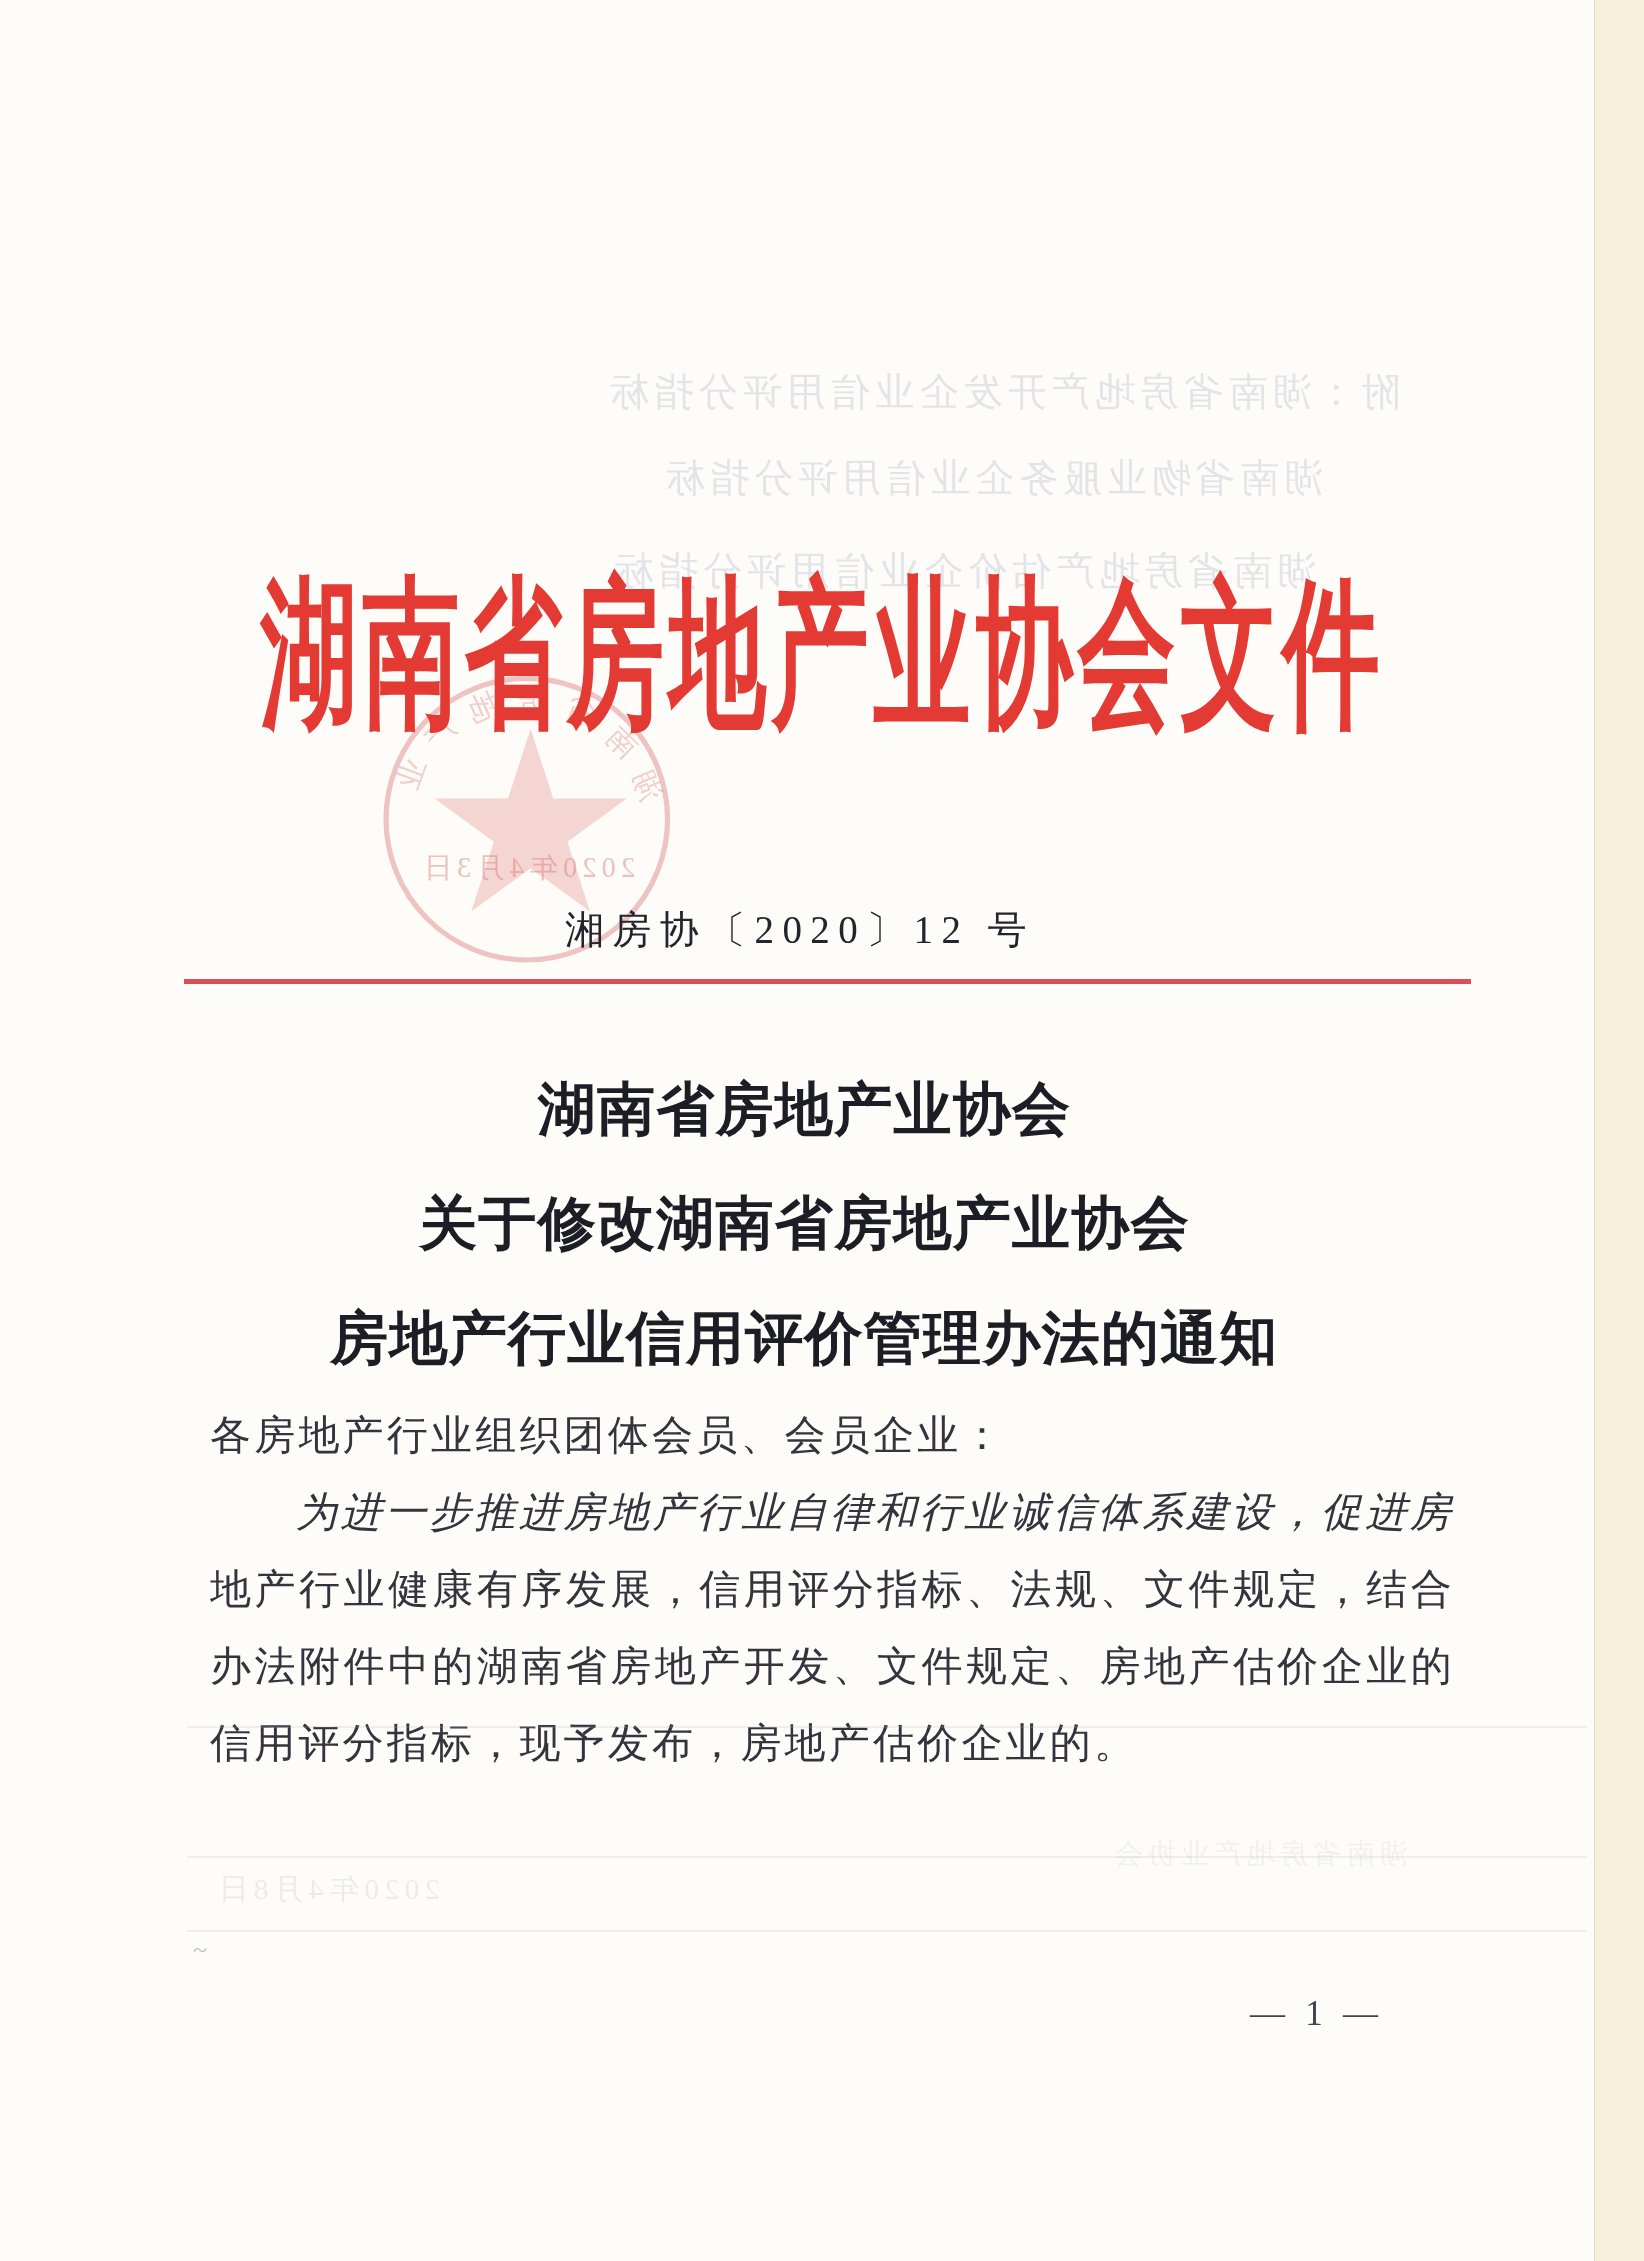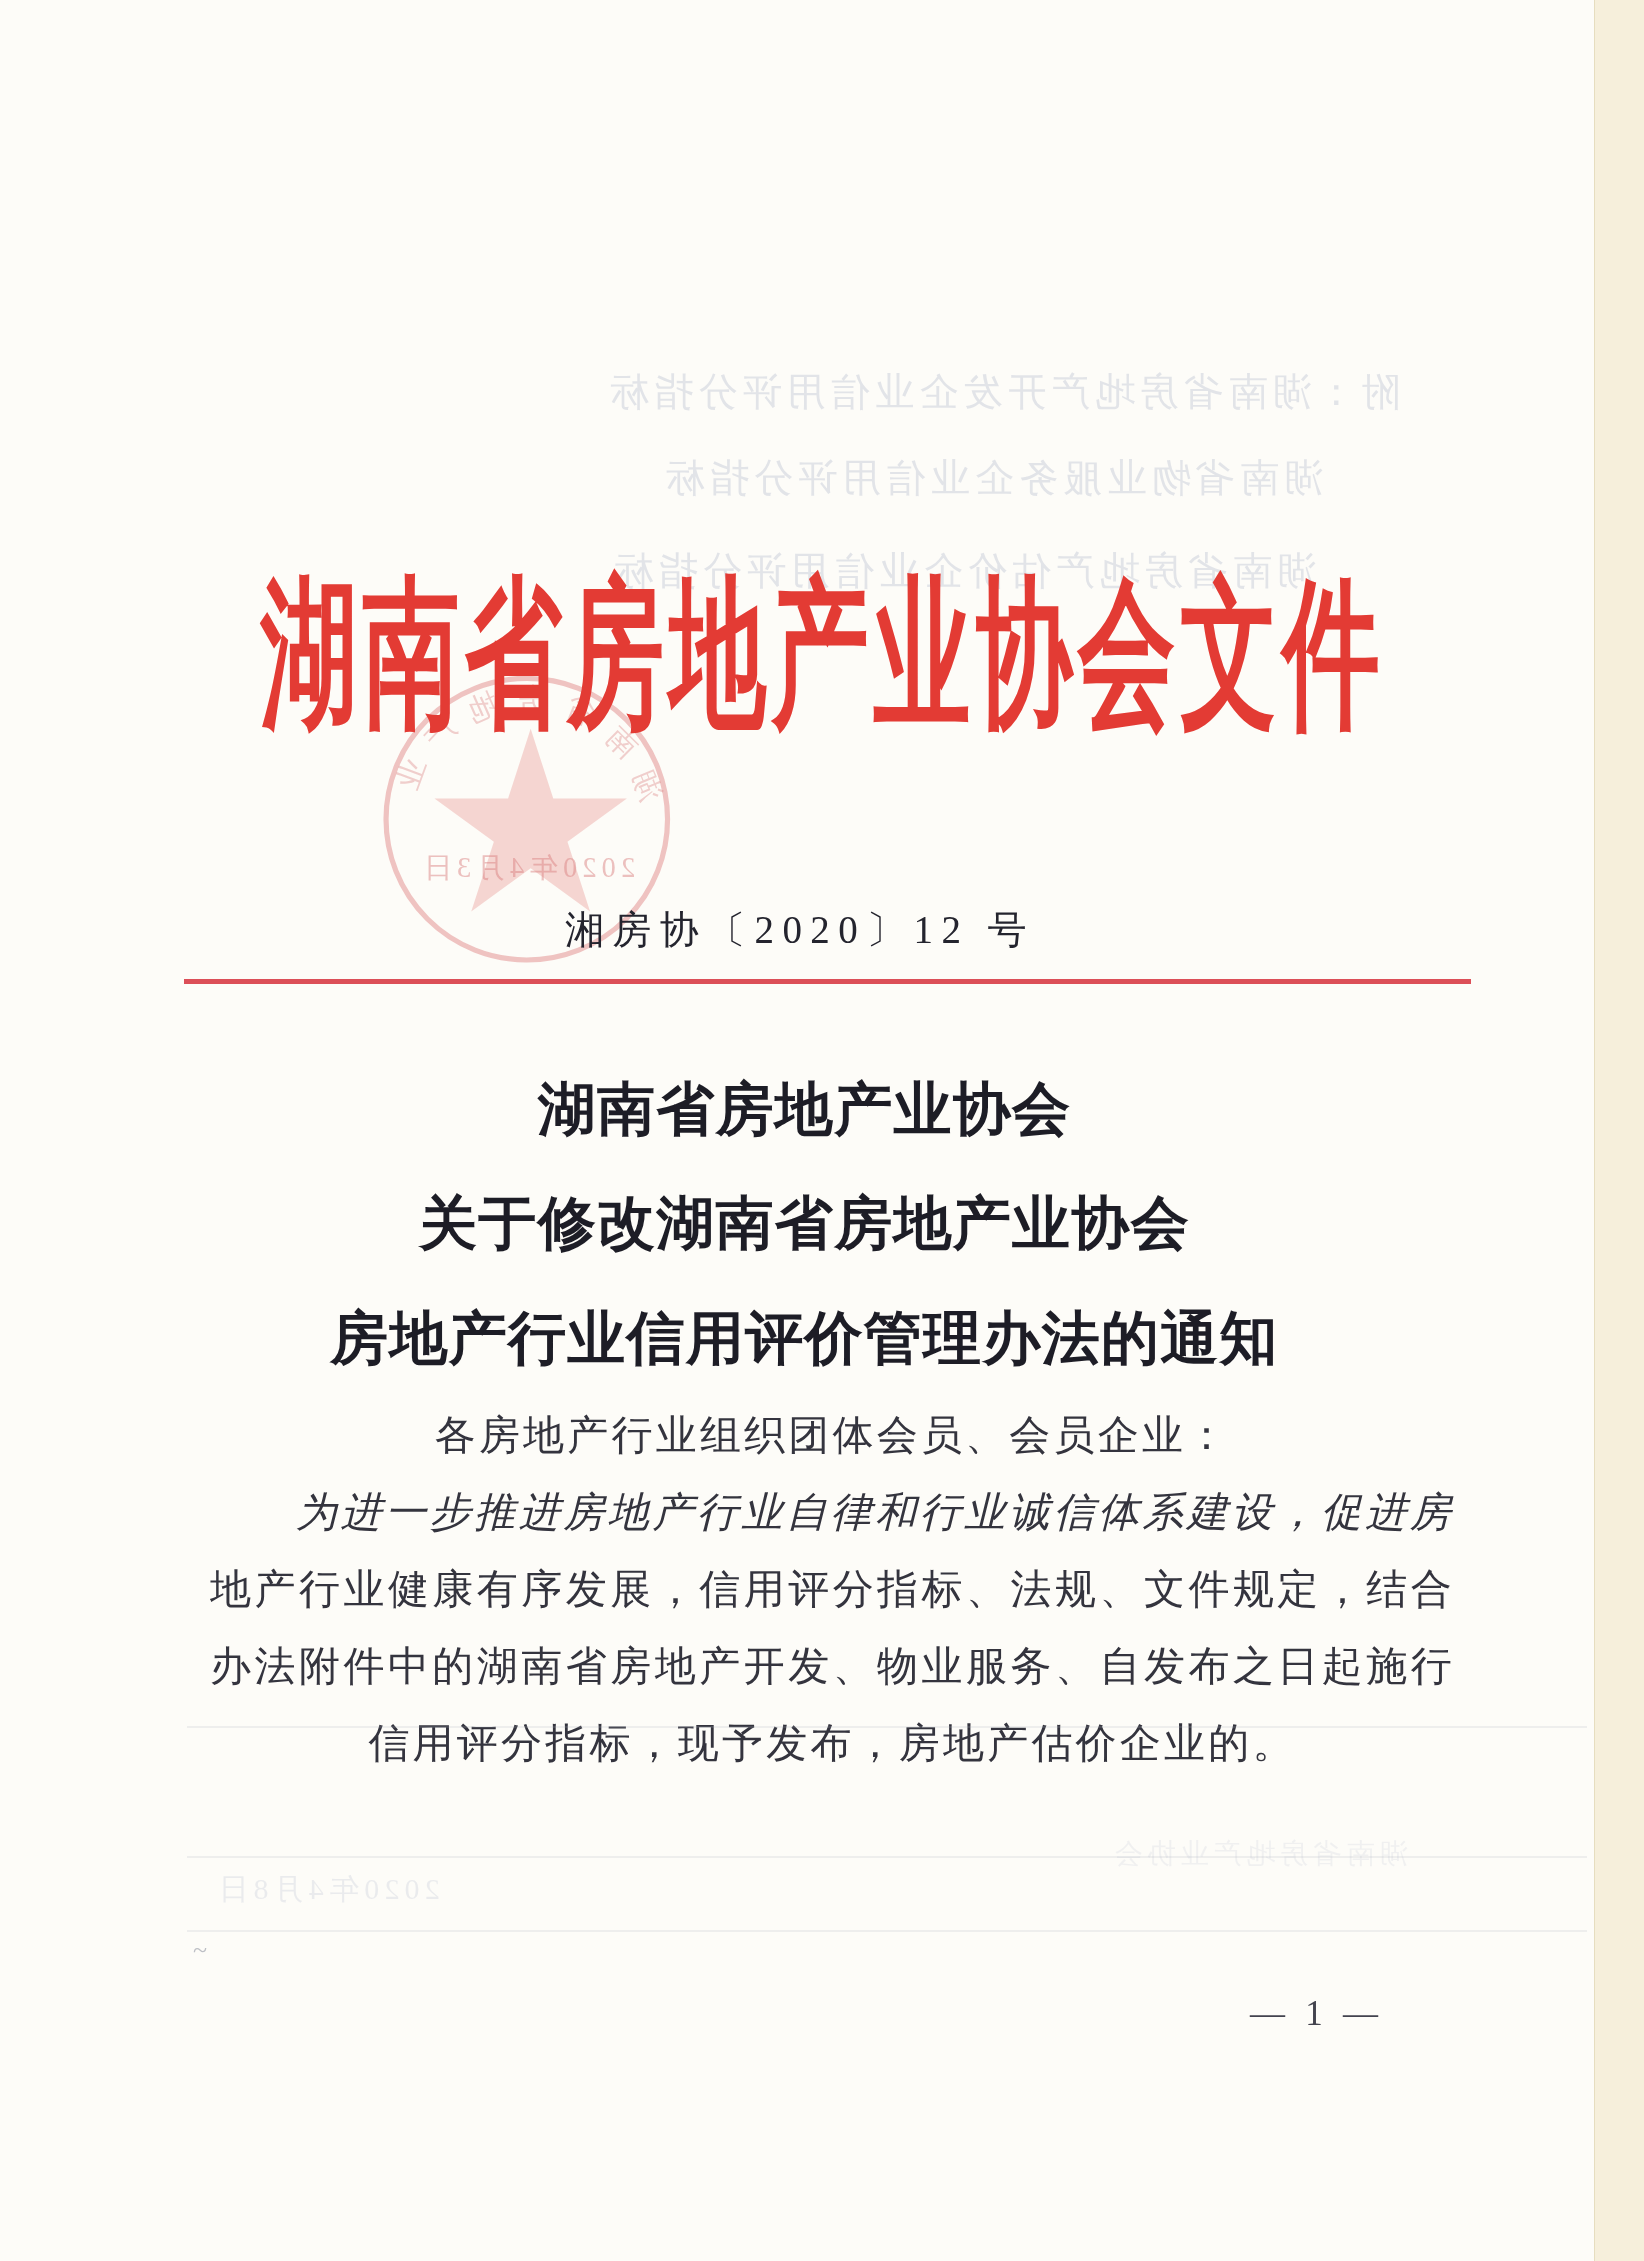--- a/index.html
+++ b/index.html
@@ -57,21 +57,21 @@
     position:absolute;left:0;width:1645px;text-align:center;
     font-size:58px;font-weight:bold;letter-spacing:1.3px;color:#1d1d26;
     transform:translateX(-18px);white-space:nowrap;
   }
   .t1{top:1071px;} .t2{top:1185px;} .t3{top:1300px;}
   
   .body-text{
     position:absolute;top:1397px;left:210px;width:1245px;
     font-size:41px;color:#34343e;letter-spacing:3.2px;
   }
-  .body-line{height:77px;line-height:77px;white-space:nowrap;text-align:center;}
+  .body-line{height:77px;line-height:77px;white-space:nowrap;}
   .body-line.just{
     white-space:normal;
     text-align:justify;text-align-last:justify;
     text-justify:inter-character;
   }
   .body-line.indent{padding-left:86px;width:1158px;font-style:italic;}
   
   .streak{
     position:absolute;left:187px;width:1400px;height:1.9px;
     background:rgba(170,175,190,.18);
@@ -116,21 +116,21 @@
   <div class="red-line"></div>
 
   <div class="doc-title-line t1">湖南省房地产业协会</div>
   <div class="doc-title-line t2">关于修改湖南省房地产业协会</div>
   <div class="doc-title-line t3">房地产行业信用评价管理办法的通知</div>
 
   <div class="body-text">
     <div class="body-line">各房地产行业组织团体会员、会员企业：</div>
     <div class="body-line just indent">为进一步推进房地产行业自律和行业诚信体系建设，促进房</div>
     <div class="body-line just">地产行业健康有序发展，信用评分指标、法规、文件规定，结合</div>
-    <div class="body-line just">办法附件中的湖南省房地产开发、物业服务、自发布之日起施行</div>
+    <div class="body-line just">办法附件中的湖南省房地产开发、文件规定、房地产估价企业的</div>
     <div class="body-line">信用评分指标，现予发布，房地产估价企业的。</div>
   </div>
 
   <div class="streak s1"></div>
   <div class="streak s2"></div>
   <div class="streak s3"></div>
 
   <div class="bleed bb1">2020年4月8日</div>
   <div class="bleed bb2">湖南省房地产业协会</div>
 

